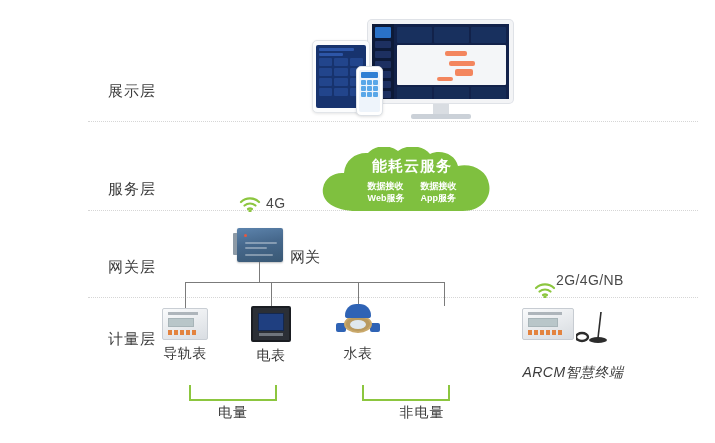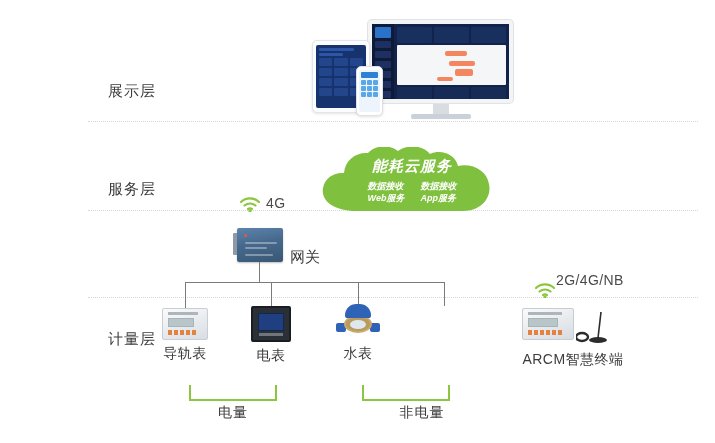--- a/index.html
+++ b/index.html
@@ -151,20 +151,21 @@
 <body>
 
 <div id="stage">
 
   <div class="divider" style="top:121px"></div>
   <div class="divider" style="top:210px"></div>
   <div class="divider" style="top:297px"></div>
 
   <div class="layer-label" style="top:82px">展示层</div>
   <div class="layer-label" style="top:180px">服务层</div>
+  <div class="layer-label" style="top:258px">网关层</div>
   <div class="layer-label" style="top:330px">计量层</div>
 
   <div class="monitor" style="left:368px; top:20px;">
     <div class="mon-screen">
       <div class="mon-side">
         <div class="srow"></div>
           <div class="srow"></div>
           <div class="srow"></div>
         <div class="srow"></div>
           <div class="srow"></div>
@@ -229,21 +230,21 @@
             <div class="ph-cell"></div>
             <div class="ph-cell"></div>
           <div class="ph-cell"></div>
             <div class="ph-cell"></div>
             <div class="ph-cell"></div>
         </div>
       </div>
     </div>
   </div>
 
-  <div class="cloud-wrap" style="left:317px; top:147px;font-style:italic;">
+  <div class="cloud-wrap" style="left:317px; top:147px;">
     <svg class="cloud-svg" viewBox="0 0 190 66" preserveAspectRatio="none">
       <path d="M40,64 C14,64 4,52 6,41 C8,30 18,25 27,26 C28,13 39,5 51,6 C58,-2 72,-3 81,4
                C90,-3 106,-2 113,7 C124,2 138,7 141,19 C156,16 170,24 172,37 C175,51 164,64 146,64 Z" fill="#7fc03f"></path>
     </svg>
     <div class="cloud-text">
       <div class="cloud-title">能耗云服务</div>
       <div class="cloud-cols">
         <div class="cloud-col">
           <div>数据接收</div>
           <div>Web服务</div>
@@ -341,21 +342,21 @@
             <i></i>
             <i></i>
           </div>
       </div>
       <svg class="antenna" style="left:68px; top:2px;" width="34" height="36" viewBox="0 0 34 36">
         <line x1="25" y1="2" x2="22" y2="28" stroke="#2c2c2c" stroke-width="1.6"></line>
         <ellipse cx="22" cy="30" rx="9" ry="3" fill="#2c2c2c"></ellipse>
         <ellipse cx="6" cy="27" rx="6" ry="4" fill="none" stroke="#2c2c2c" stroke-width="2.4"></ellipse>
       </svg>
     </div>
-    <div class="meter-cap" style="margin-top:3px;">ARCM智慧终端</div>
+    <div class="meter-cap" style="margin-top:16px;font-style:italic;">ARCM智慧终端</div>
   </div>
 
   <div class="bracket" style="left:189px; top:385px; width:88px;"></div>
   <div class="bracket-cap" style="left:189px; top:404px; width:88px;">电量</div>
 
   <div class="bracket" style="left:362px; top:385px; width:88px;"></div>
   <div class="bracket-cap" style="left:378px; top:404px; width:88px;">非电量</div>
 
 </div>
 

